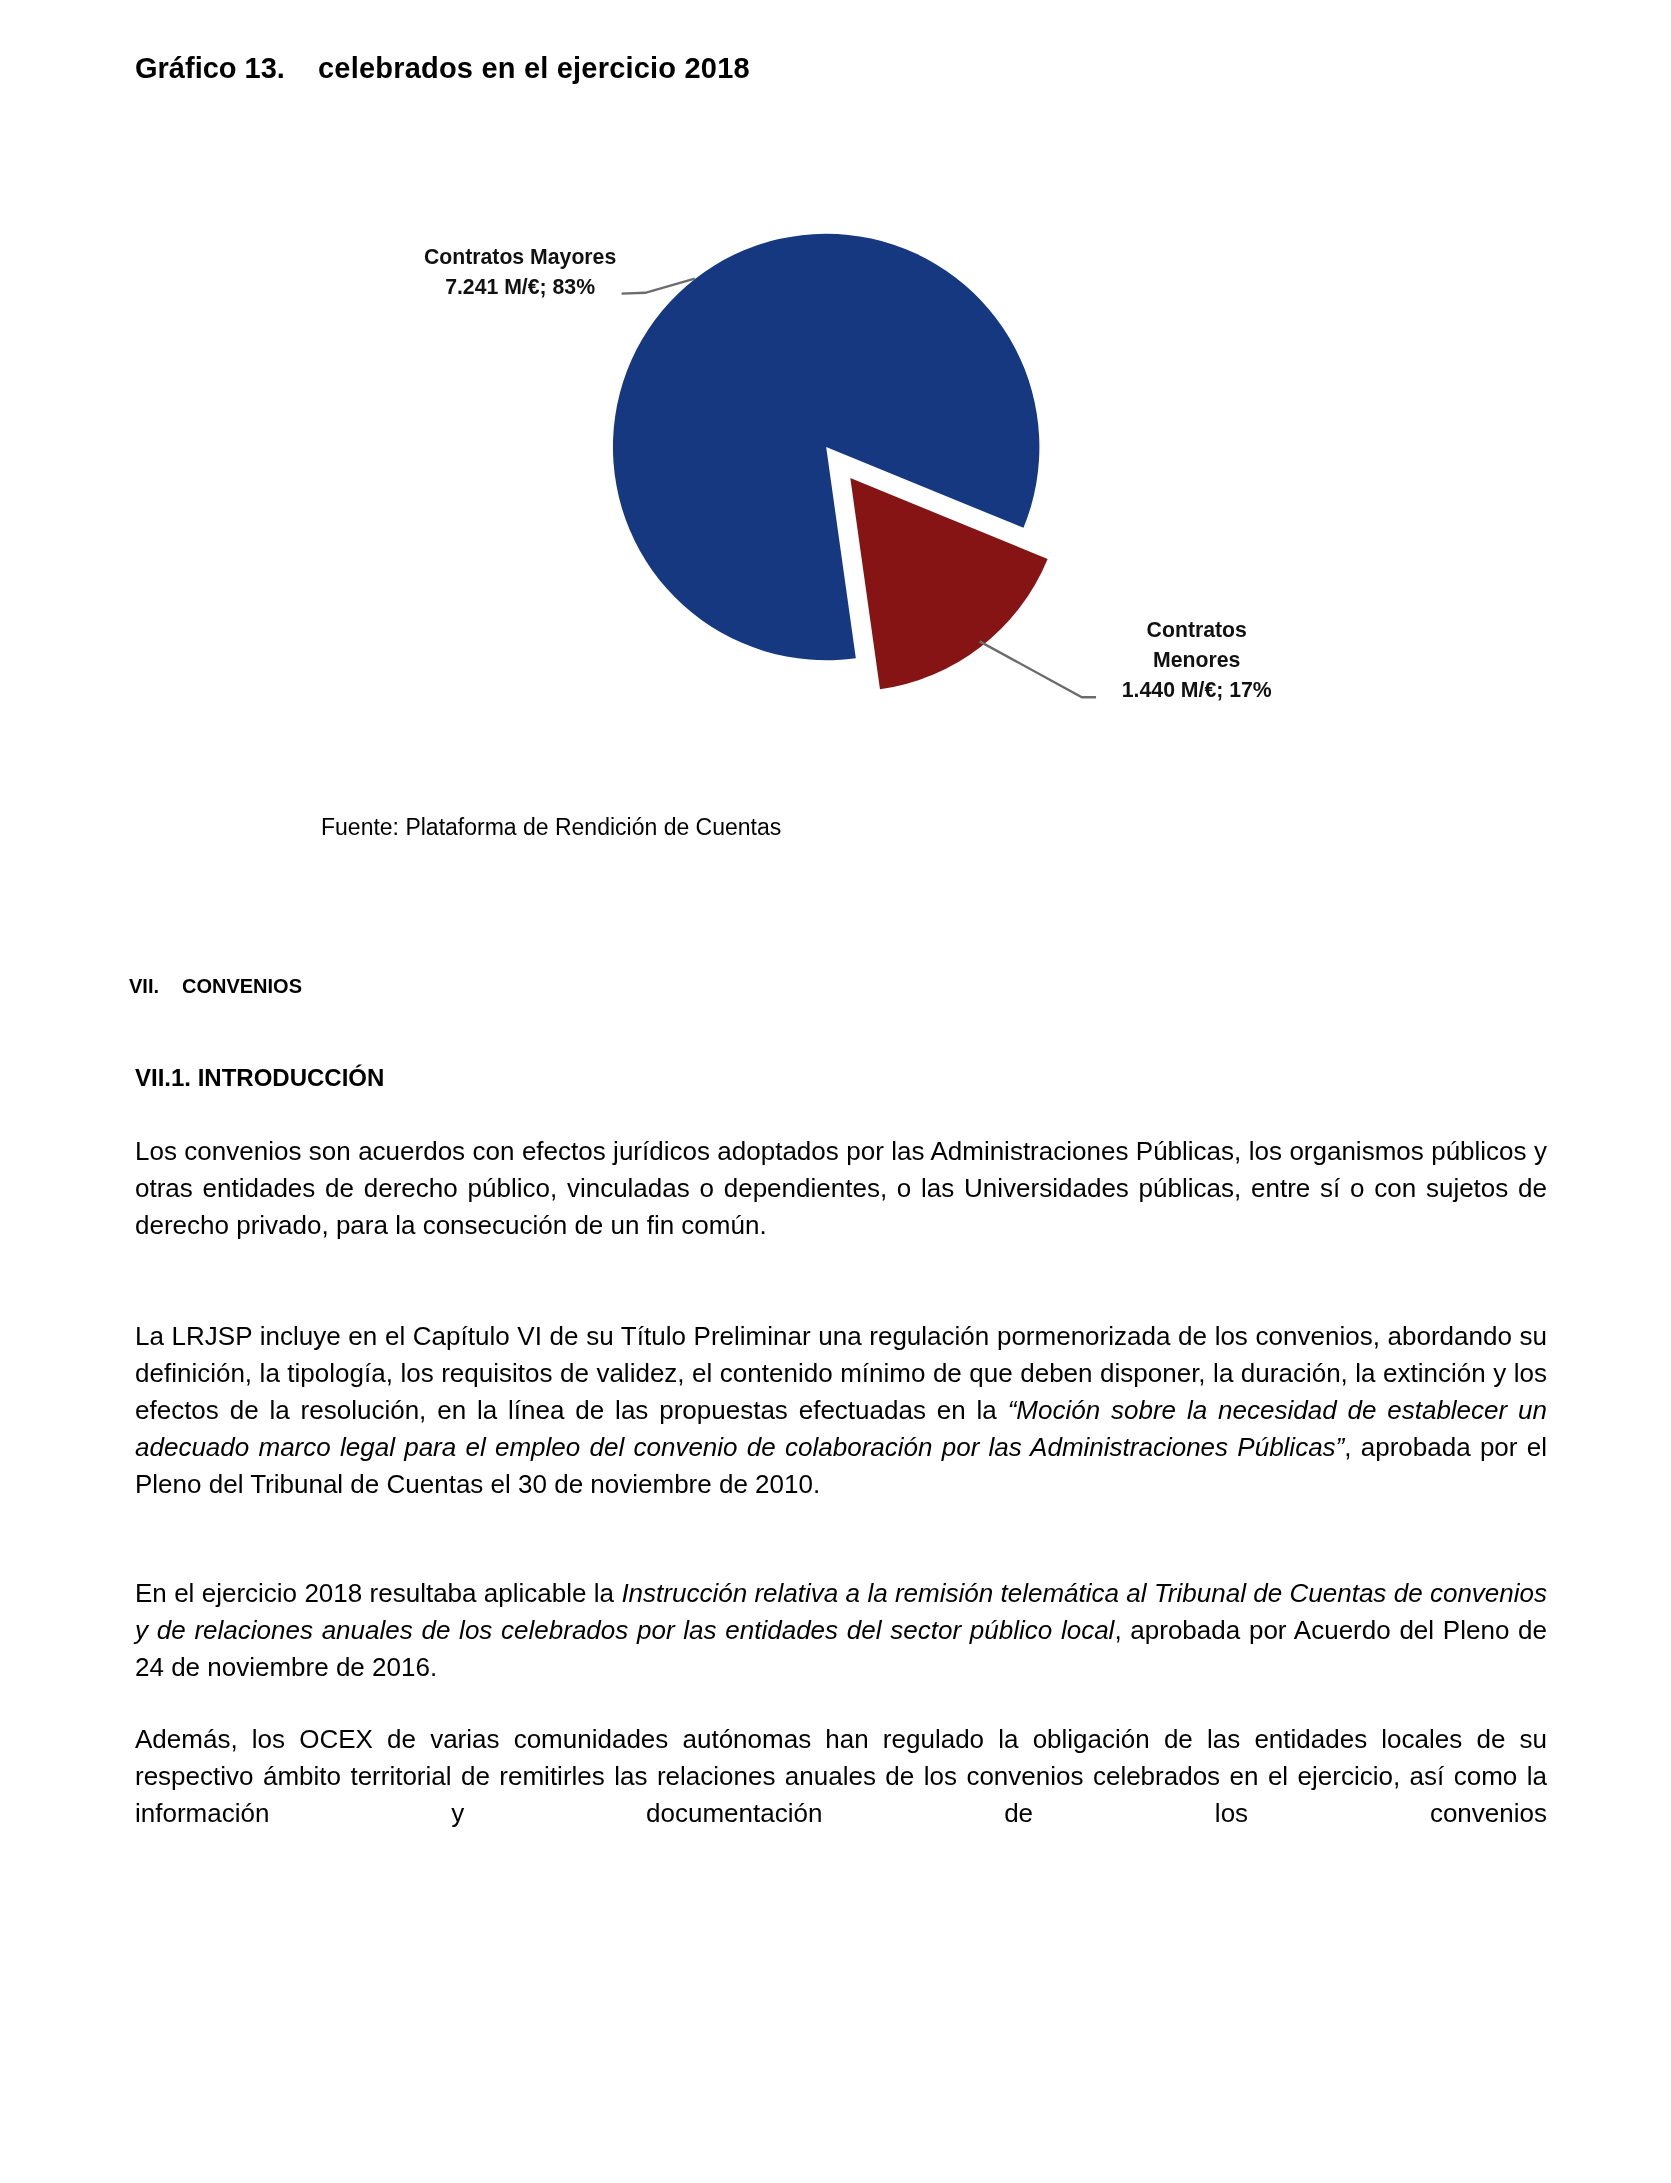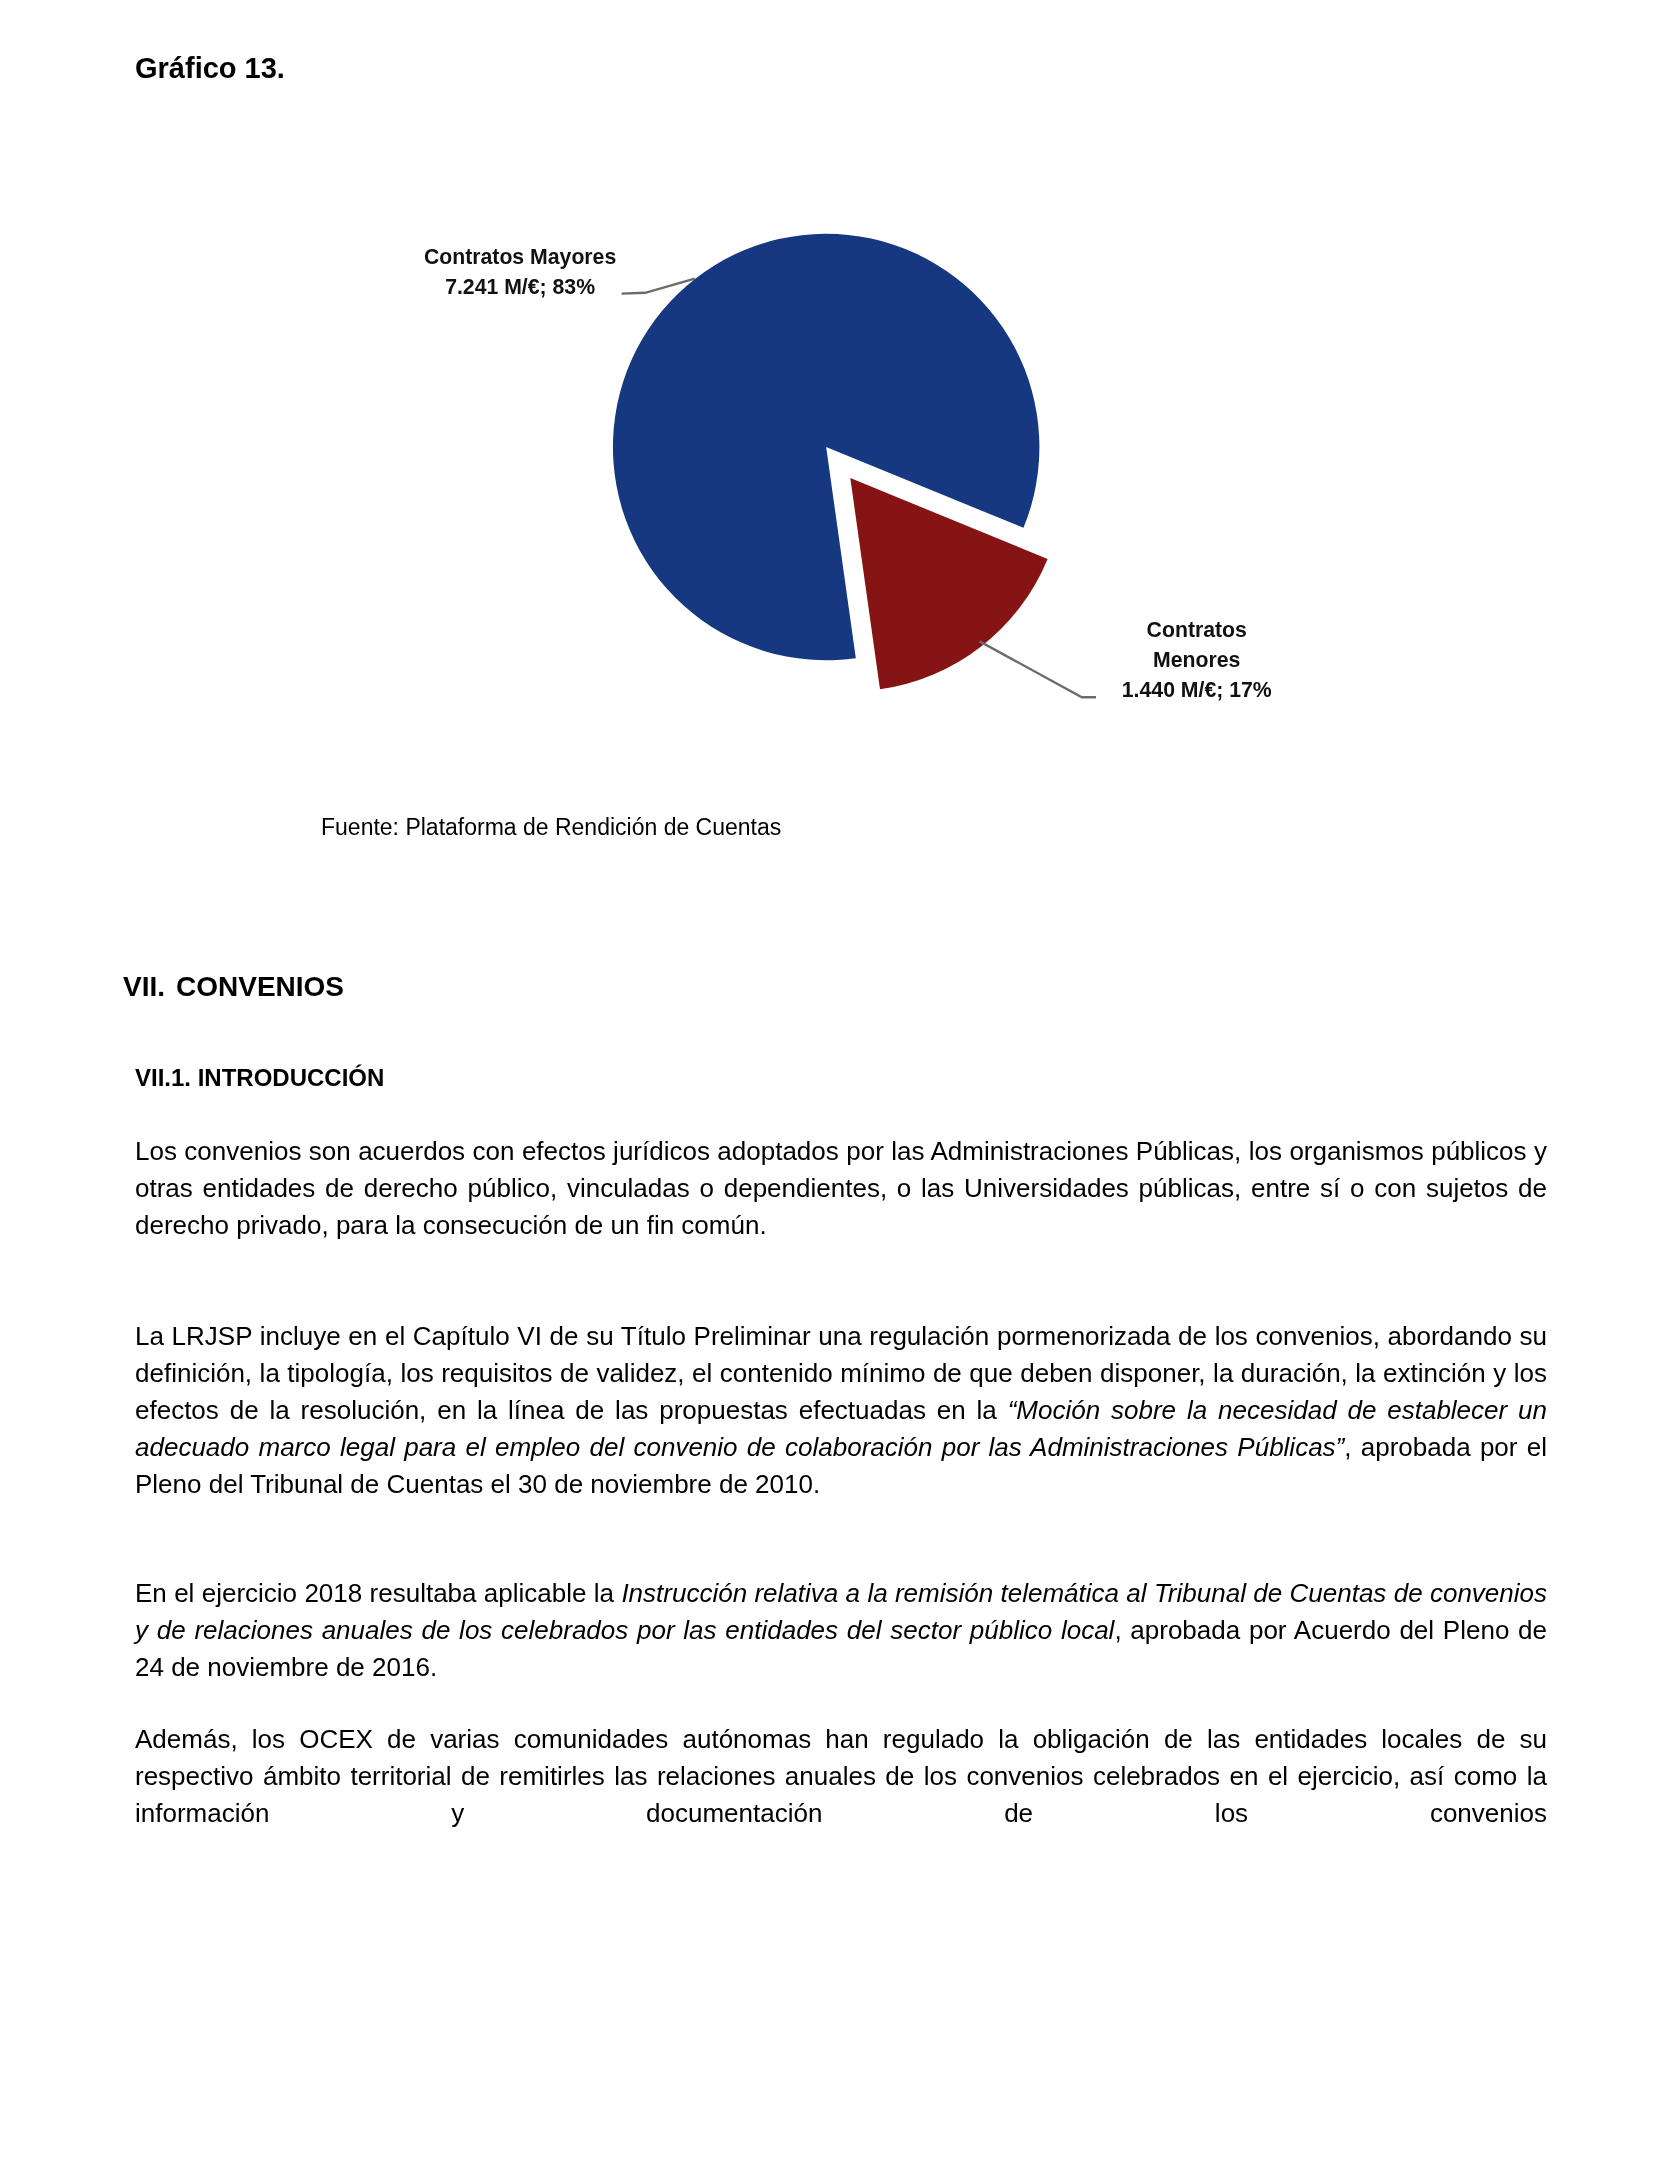--- a/index.html
+++ b/index.html
@@ -6,38 +6,39 @@
   body { width: 1672px; height: 2183px; position: relative; overflow: hidden; color: #000; font-family: "Liberation Sans", sans-serif; }
   .abs { position: absolute; }
   .title-wrap { left: 135px; top: 49px; width: 1413px; font-weight: bold; font-size: 29px; line-height: 38px; }
   .title-num { position: absolute; left: 0; top: 0; white-space: nowrap; }
   .title-text { margin-left: 183px; text-align: justify; text-align-last: left; letter-spacing: 0.2px; }
   .title-text .l1 { display: block; text-align: justify; text-align-last: justify; }
   .title-text .l2 { display: block; }
   svg.chart { position: absolute; left: 0; top: 0; width: 1672px; height: 787px; }
   .lbl { font-family: "Liberation Sans", sans-serif; font-weight: bold; font-size: 27px; fill: #111; }
   .source { left: 321px; top: 814px; font-size: 23px; line-height: 27px; white-space: nowrap; }
-  .h1 { left: 123px; top: 969px; font-size: 28px; font-weight: bold; line-height: 35px; white-space: nowrap; }
+  .h1 { left: 129px; top: 969px; font-size: 20px; font-weight: bold; line-height: 35px; white-space: nowrap; }
   .h2 { left: 135px; top: 1060px; font-size: 24px; font-weight: bold; line-height: 35px; white-space: nowrap; }
   .h1 .num { display: inline-block; width: 53px; }
   .body-text { left: 135px; width: 1412px; font-size: 26px; line-height: 37px; }
   .body-text p { margin: 0; text-align: justify; }
   .p1 { top: 1133px; }
   .p2 { top: 1318px; }
   .p3 { top: 1575px; }
   .p4 { top: 1721px; }
   .p4 p { text-align-last: justify; }
   em { font-style: italic; }
 </style>
 </head>
 <body>
 
 <div class="abs title-wrap">
   <span class="title-num">Gráfico 13.</span>
   <div class="title-text">
+    <span class="l2">celebrados en el ejercicio 2018</span>
   </div>
 </div>
 
 <svg class="chart" viewBox="0 0 2125 1000" xmlns="http://www.w3.org/2000/svg">
   <g id="slices">
       <path d="M 1050 568 L 1087.7159103601778 836.3626466289655 A 271 271 0 1 1 1300.761656673822 670.7598732103158 Z" fill="#163880"></path>
       <path d="M 1080.6855447666303 607.4765416719238 L 1331.4472014404523 710.2364148822396 A 271 271 0 0 1 1118.4014551268083 875.8391883008893 Z" fill="#861414"></path>
     </g>
   <g>
     <polyline points="790,373 820,372 883,354" fill="none" stroke="#6b6b6b" stroke-width="3"></polyline>

